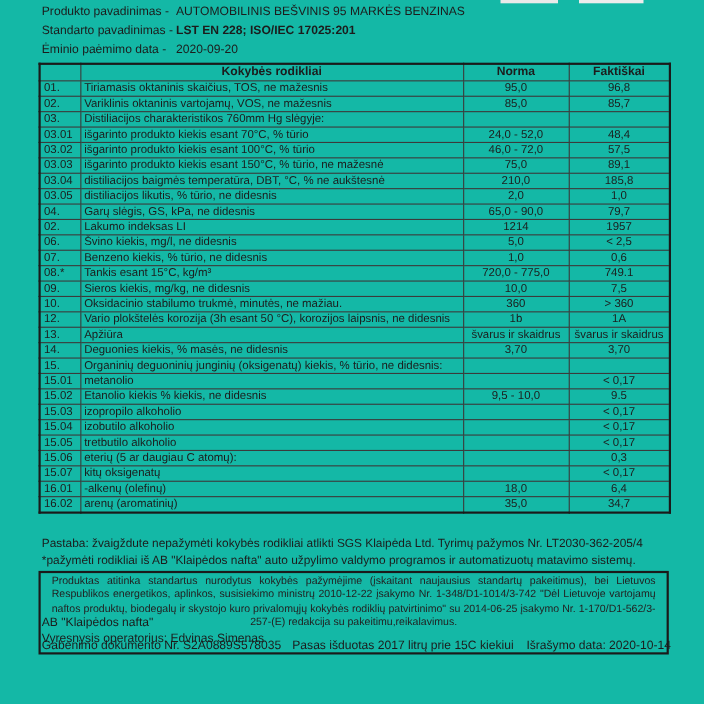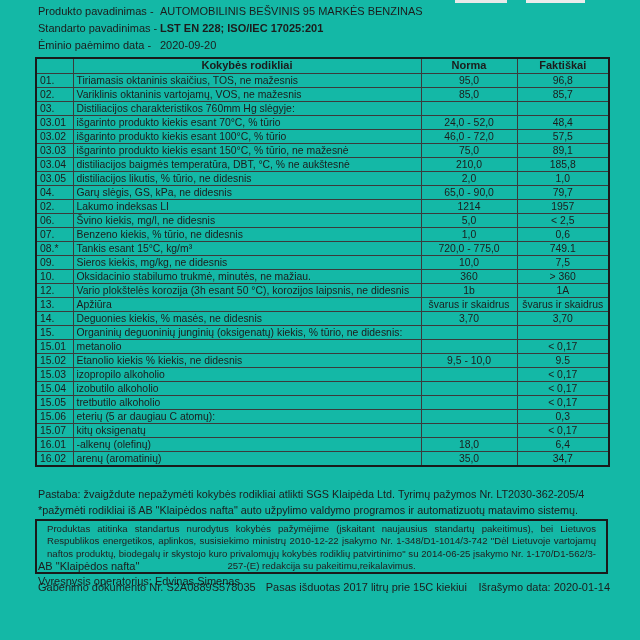--- a/index.html
+++ b/index.html
@@ -49,21 +49,21 @@
   
   .note { position: absolute; top: 486px; left: 38px; width: 572px; font-size: 10.8px; }
   .note div { height: 16px; line-height: 16px; white-space: nowrap; }
   
   .compliance-box {
     position: absolute;
     top: 519px;
     left: 35px;
     width: 573px;
     border: 2px solid #1a1a1a;
-    padding: 2px 10px 0 10px;
+    padding: 2px 10px 21px 10px;
     font-size: 9.6px;
     line-height: 12.3px;
     text-align: justify;
     text-align-last: center;
     color: #222;
   }
   
   .footer-company  { position: absolute; top: 560px; left: 38px; font-size: 11px; }
   .footer-operator { position: absolute; top: 575px; left: 38px; font-size: 11px; }
   .footer-last {
@@ -297,15 +297,15 @@
   </div>
 
   <div class="compliance-box">Produktas atitinka standartus nurodytus kokybės pažymėjime (įskaitant naujausius standartų pakeitimus), bei Lietuvos Respublikos energetikos, aplinkos, susisiekimo ministrų 2010-12-22 įsakymo Nr. 1-348/D1-1014/3-742 "Dėl Lietuvoje vartojamų naftos produktų, biodegalų ir skystojo kuro privalomųjų kokybės rodiklių patvirtinimo" su 2014-06-25 įsakymo Nr. 1-170/D1-562/3-257-(E) redakcija su pakeitimu,reikalavimus.</div>
 
   <div class="footer-company">AB "Klaipėdos nafta"</div>
   <div class="footer-operator">Vyresnysis operatorius: Edvinas Simenas</div>
   <div class="footer-last">
     <span>Gabenimo dokumento Nr. S2A0889S578035</span>
     <span class="gap"></span>
     <span>Pasas išduotas 2017 litrų prie 15C kiekiui</span>
-    <span class="issue-date">Išrašymo data: 2020-01-14</span>
+    <span class="issue-date">Išrašymo data: 2020-10-14</span>
   </div>
 </div>
 
 </body></html>

